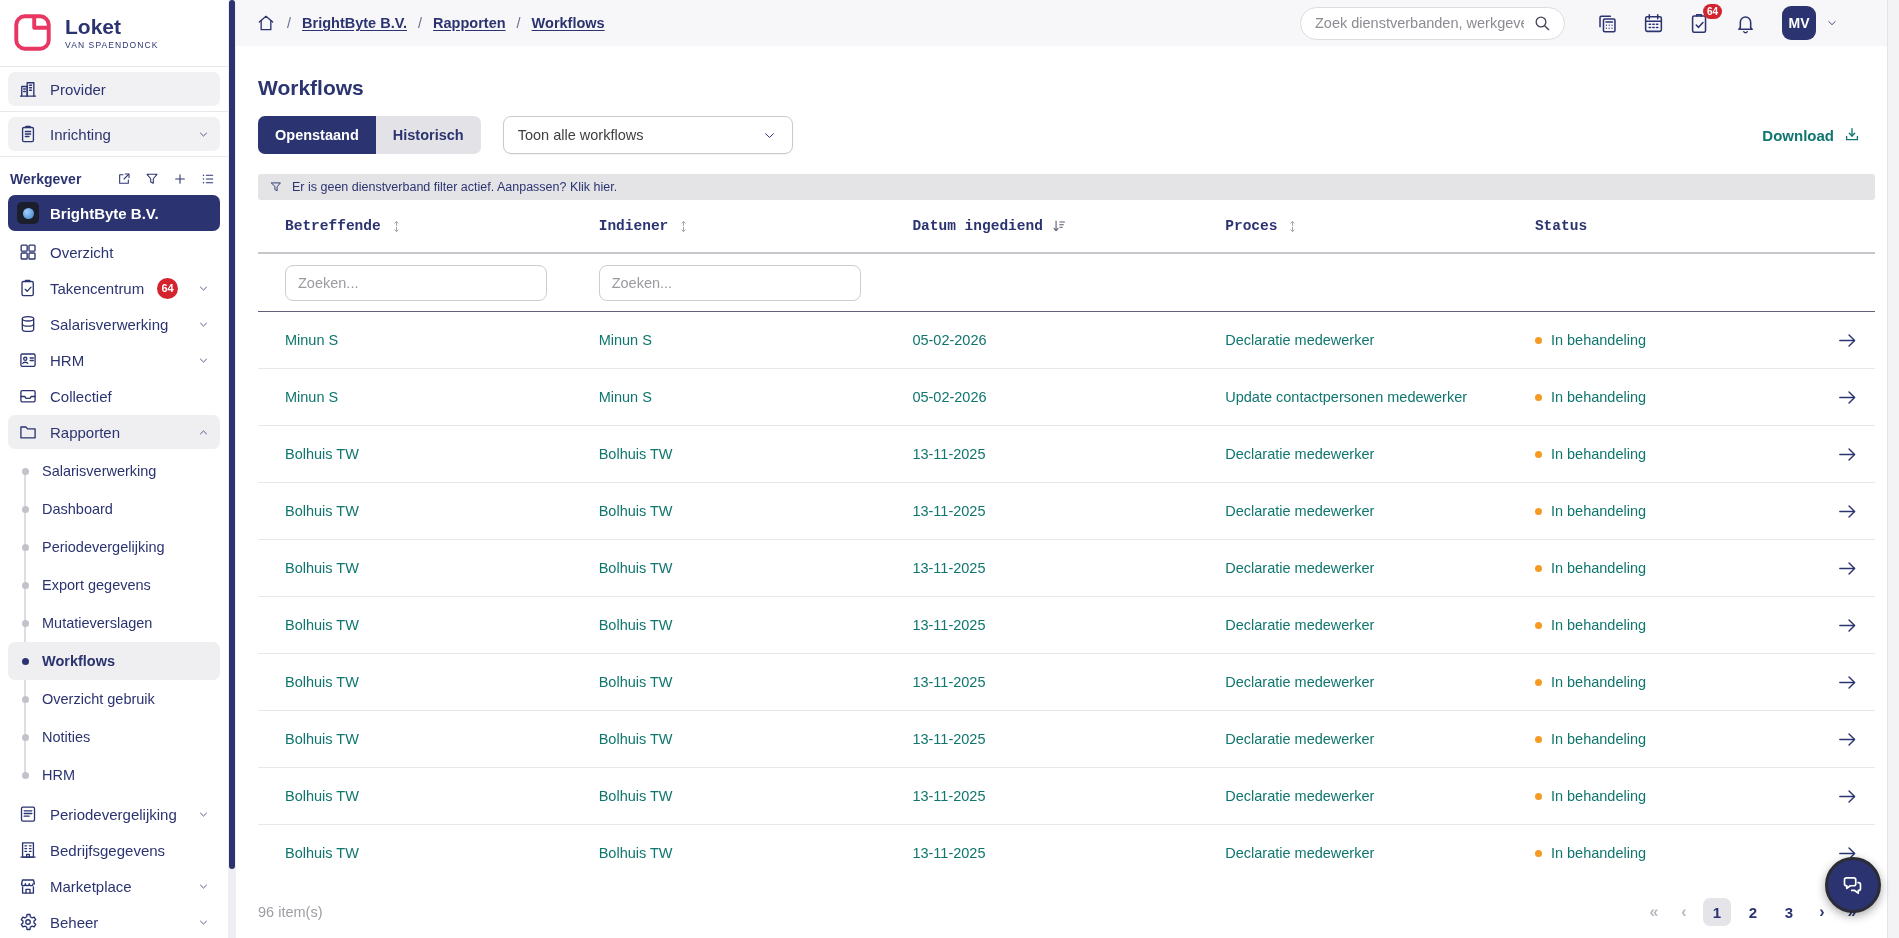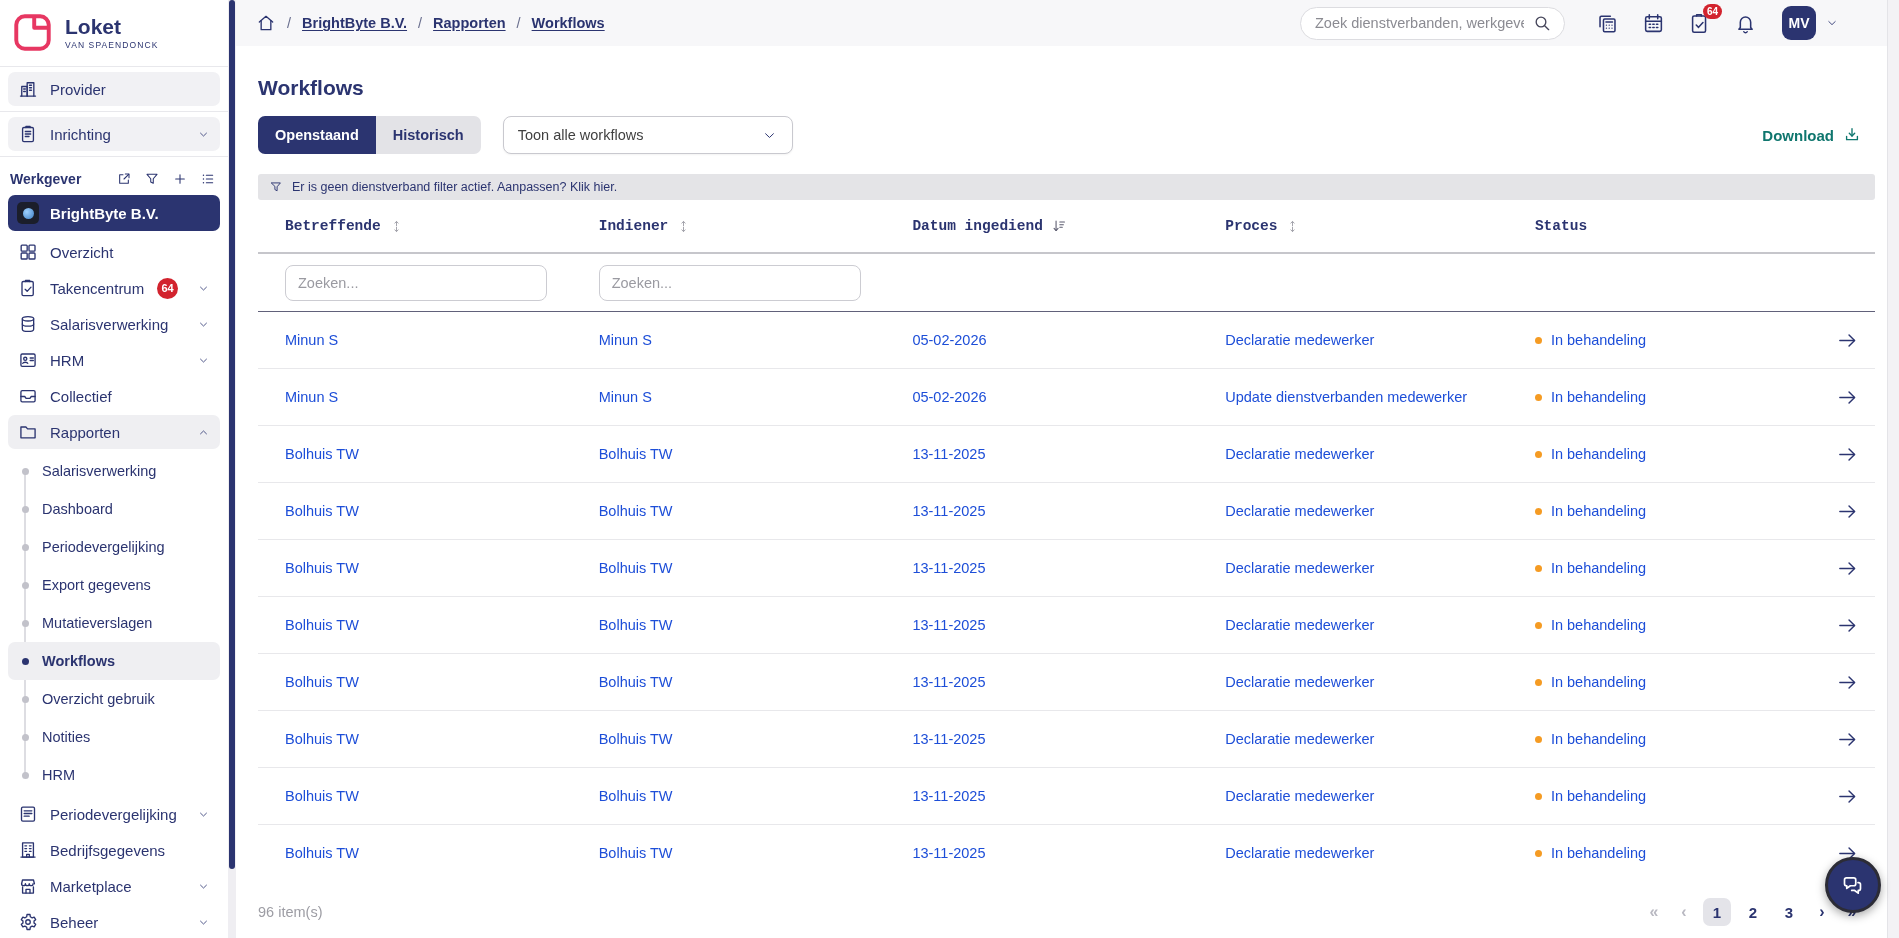--- a/index.html
+++ b/index.html
@@ -103,21 +103,21 @@
   .th { padding-left:27px; font-weight:700; font-size:14.5px; color:#2b3470; display:flex; align-items:center; gap:8px;font-family:Liberation Mono, monospace; }
   .sort-icon { width:15px; height:15px; color:#a5a5ad; }
   .sort-icon.active { width:16px; height:16px; color:#5a5a6e; }
   .search-row { display:grid; grid-template-columns:var(--cols); height:58px; align-items:center;
                 border-bottom:1px solid #61617a; }
   .search-cell { padding-left:27px; }
   .zoeken { width:262px; height:36px; border:1px solid #ccccd2; border-radius:8px; padding:0 12px;
             font:14.5px "Liberation Sans", sans-serif; color:#555; outline:none; }
   .zoeken::placeholder { color:#9a9aa1; }
   .row { display:grid; grid-template-columns:var(--cols); height:57px; align-items:center;
-         border-bottom:1px solid #e8e8eb; font-size:14.5px; color:#1d4ed8; cursor:pointer; }
+         border-bottom:1px solid #e8e8eb; font-size:14.5px; color:#0f766e; cursor:pointer; }
   .cell { padding-left:27px; white-space:nowrap; overflow:hidden; }
   .status-cell { display:flex; align-items:center; gap:9px; }
   .dot { width:7px; height:7px; border-radius:50%; background:#f59b23; flex:none; }
   .arrow-cell { display:flex; justify-content:flex-end; padding-right:16px; }
   .arrow { width:23px; height:23px; color:#2b3470; }
   .arrow svg { stroke-width:1.5; }
 
   .foot { position:absolute; left:0; right:12px; bottom:4px; height:58px; background:#fff; display:flex;
           align-items:center; justify-content:space-between; padding:14px 24px 0 22px; z-index:3; }
   .count { color:#9d9da4; font-size:14.5px; }
@@ -587,21 +587,21 @@
                     <path d="M4 12h15.2"></path>
                     <path d="M13.6 6.2L19.4 12l-5.8 5.8"></path>
                   </svg>
                 </span>
               </div>
             </div>
             <div class="row">
               <div class="cell">Minun S</div>
               <div class="cell">Minun S</div>
               <div class="cell">05-02-2026</div>
-              <div class="cell">Update dienstverbanden medewerker</div>
+              <div class="cell">Update contactpersonen medewerker</div>
               <div class="cell status-cell">
                 <span class="dot"></span>
                 <span>In behandeling</span>
               </div>
               <div class="arrow-cell">
                 <span class="arrow">
                   <svg viewBox="0 0 24 24" fill="none" stroke="currentColor" stroke-linecap="round" stroke-linejoin="round" stroke-width="1.6">
                     <path d="M4 12h15.2"></path>
                     <path d="M13.6 6.2L19.4 12l-5.8 5.8"></path>
                   </svg>

